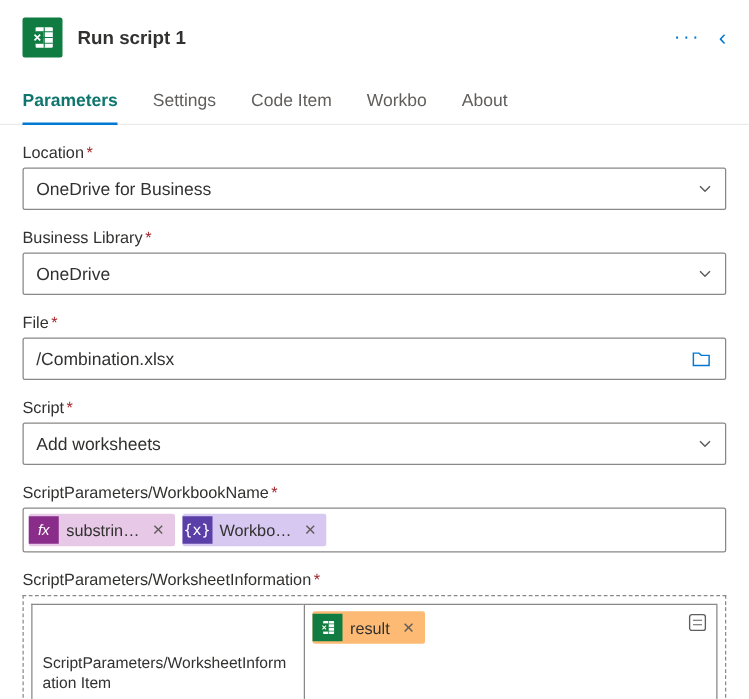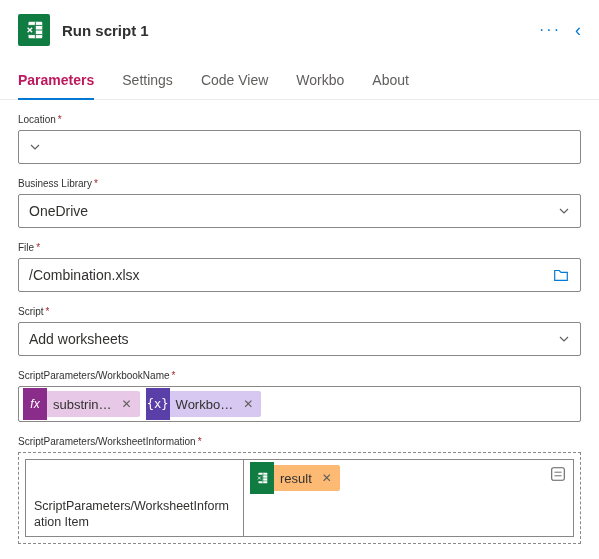--- a/index.html
+++ b/index.html
@@ -51,31 +51,31 @@
     padding: 18px 18px 0 18px;
     border-bottom: 1px solid #edebe9;
   }
   .tab {
     padding-bottom: 10px;
     color: #605e5c;
     cursor: pointer;
     font-size: 14px;
   }
   .tab.active {
-    color: #be185d;
+    color: #0f766e;
     font-weight: 600;
     border-bottom: 2px solid #0078d4;
     margin-bottom: -1px;
   }
   .body {
     padding: 14px 18px 18px 18px;
   }
   .field { margin-bottom: 14px; }
   .field-label {
-    font-size: 10px;
+    font-size: 13px;
     color: #323130;
     margin-bottom: 5px;
     display: block;
   }
   .req { color: #a4262c; margin-left: 2px; }
   .select, .textish {
     width: 100%;
     border: 1px solid #8a8886;
     border-radius: 2px;
     height: 34px;
@@ -108,21 +108,21 @@
   }
   .token {
     display: inline-flex;
     align-items: center;
     height: 26px;
     border-radius: 2px;
     font-size: 13px;
     padding-right: 6px;
   }
   .token .ticon {
-    width: 24px; height: 32px;
+    width: 24px; height: 22px;
     display: flex; align-items: center; justify-content: center;
     font-size: 12px;
     font-style: italic;
   }
   .token .tlabel { padding: 0 8px 0 6px; }
   .token .tclose { font-size: 12px; color: #605e5c; cursor: pointer; padding: 0 2px; }
   .token.fx { background: #e7c9e7; }
   .token.fx .ticon { background: #8a2c8a; color: #fff; }
   .token.var { background: #d6c8f0; }
   .token.var .ticon { background: #5b3fa8; color: #fff; font-family: Consolas, monospace; font-style: normal; }
@@ -188,32 +188,33 @@
     <div class="header-title">Run script 1</div>
     <div class="header-actions">
       <span class="more-icon">···</span>
       <span class="chevron-left">‹</span>
     </div>
   </div>
 
   <div class="tabs">
     <div class="tab active">Parameters</div>
     <div class="tab">Settings</div>
-    <div class="tab">Code View</div>
+    <div class="tab">Code Item</div>
     <div class="tab">Workbo</div>
     <div class="tab">About</div>
   </div>
 
   <div class="body">
 
     <div class="field">
       <label class="field-label">
         <span>Location</span><span class="req">*</span>
       </label>
       <div class="select">
+        <span class="value">OneDrive for Business</span>
         <svg class="chev-down" viewBox="0 0 12 12">
             <path d="M2 4 L6 8 L10 4" stroke="currentColor" fill="none" stroke-width="1.2"></path>
           </svg>
       </div>
     </div>
 
     <div class="field">
       <label class="field-label">
         <span>Business Library</span><span class="req">*</span>
       </label>

